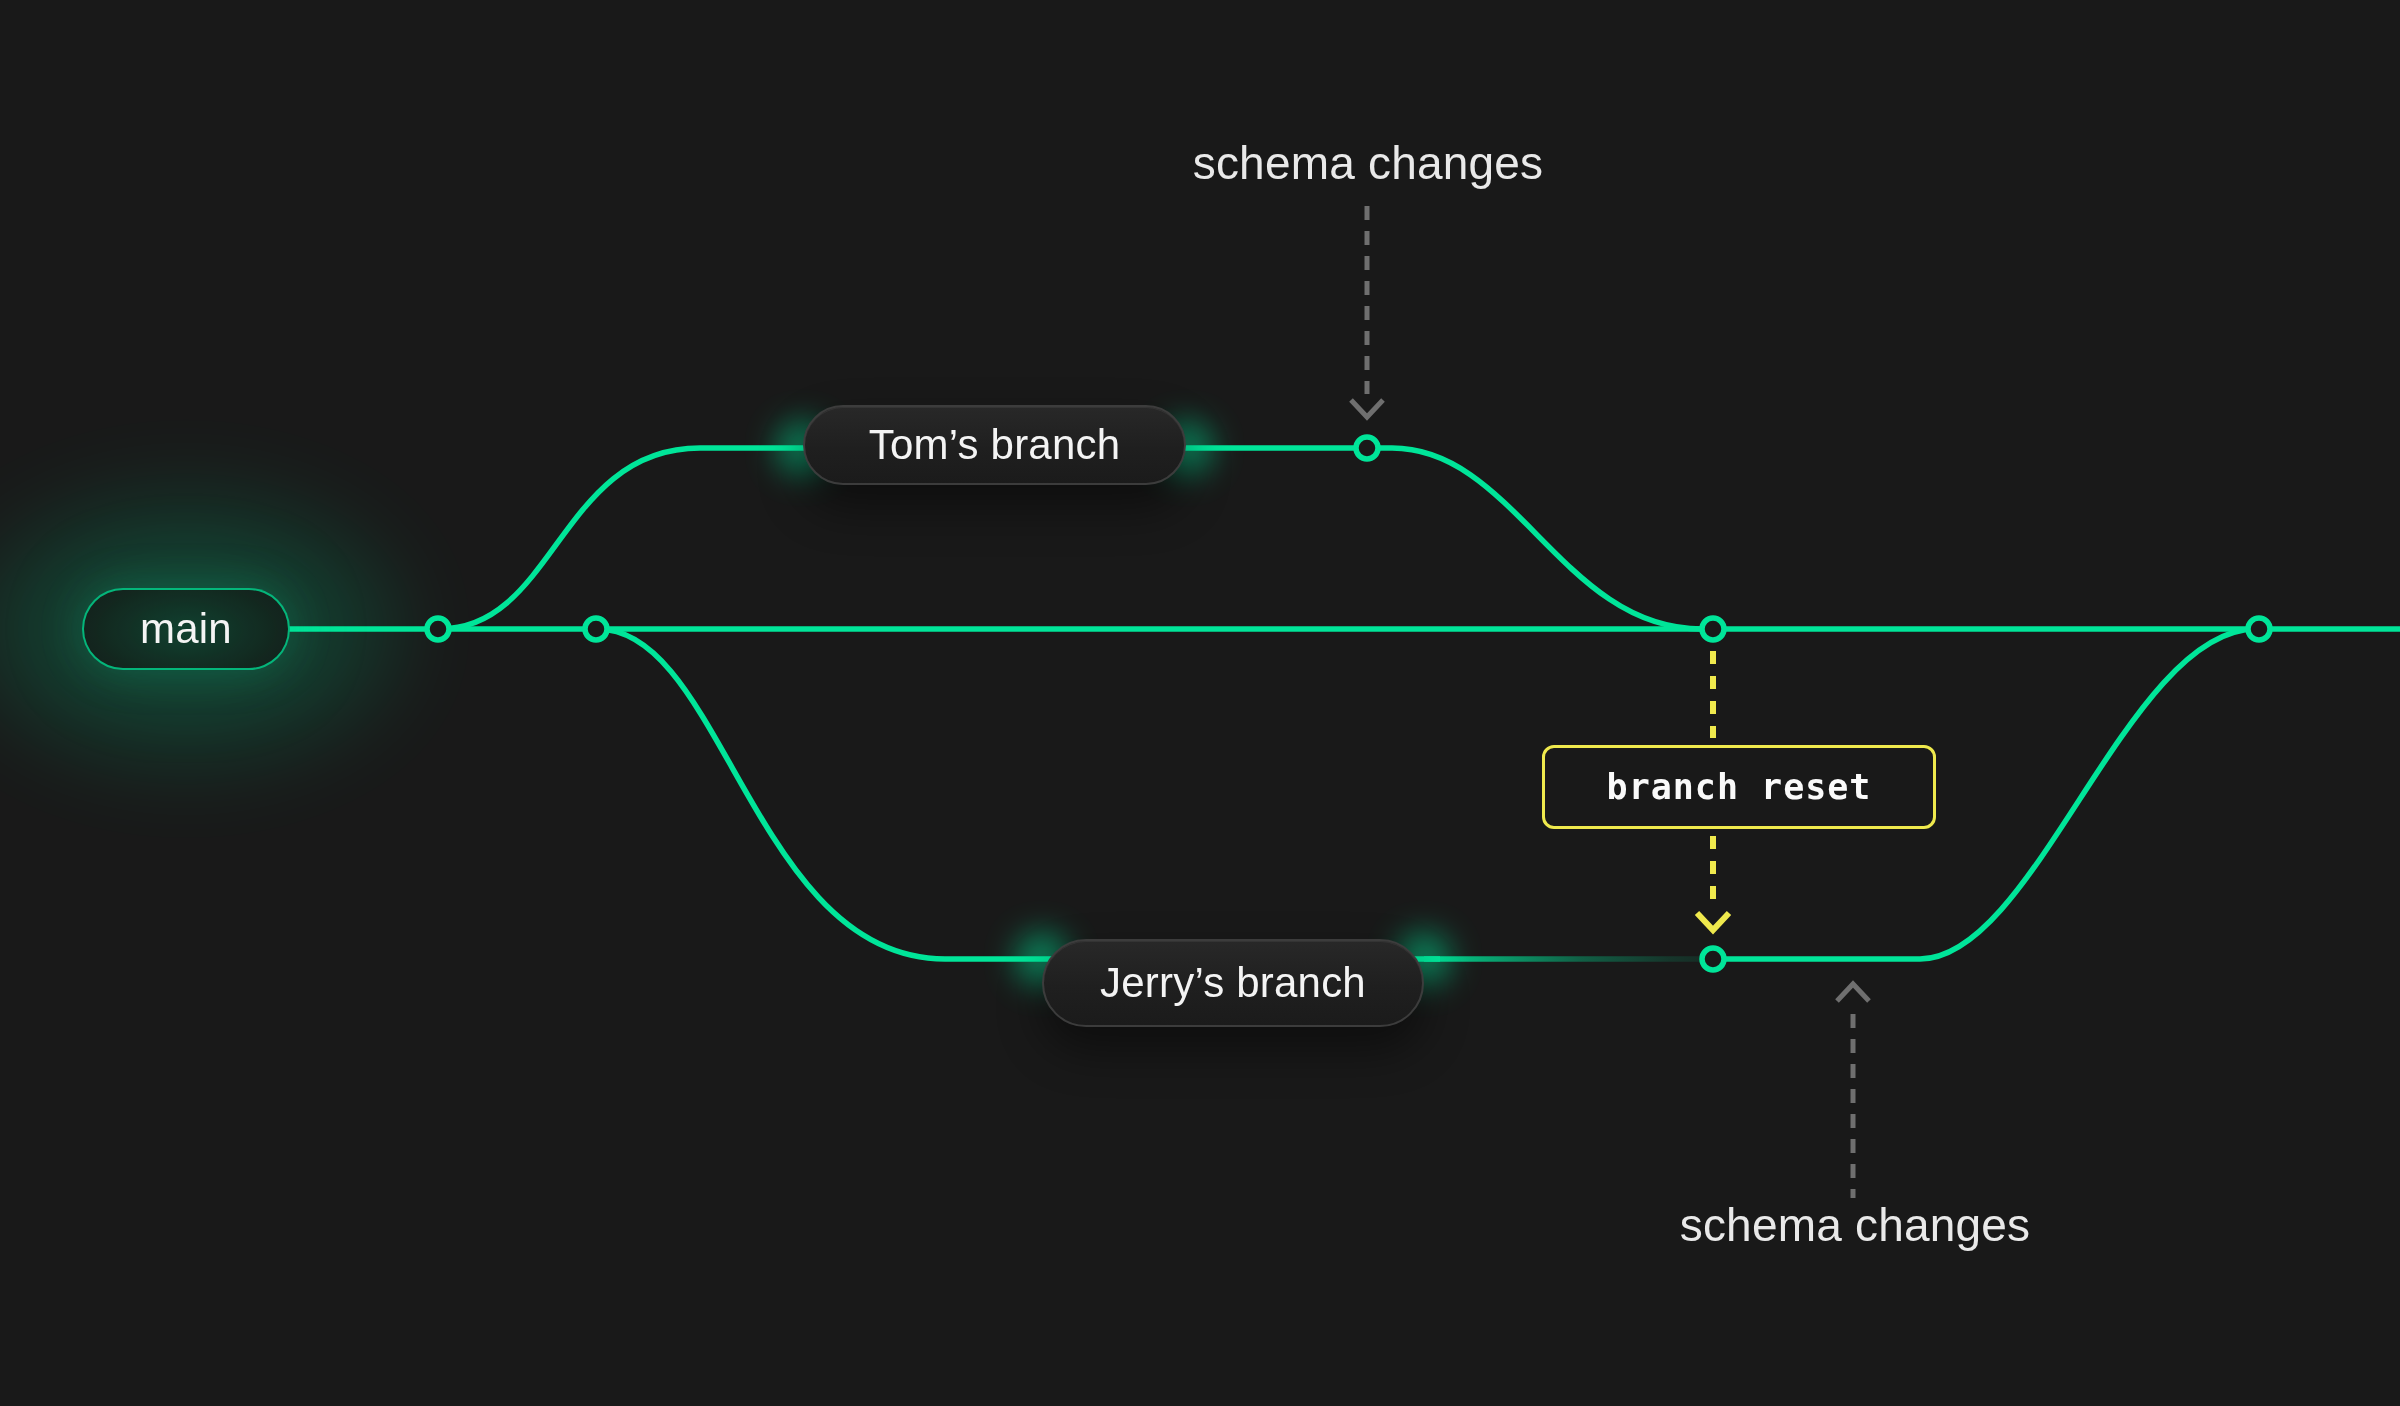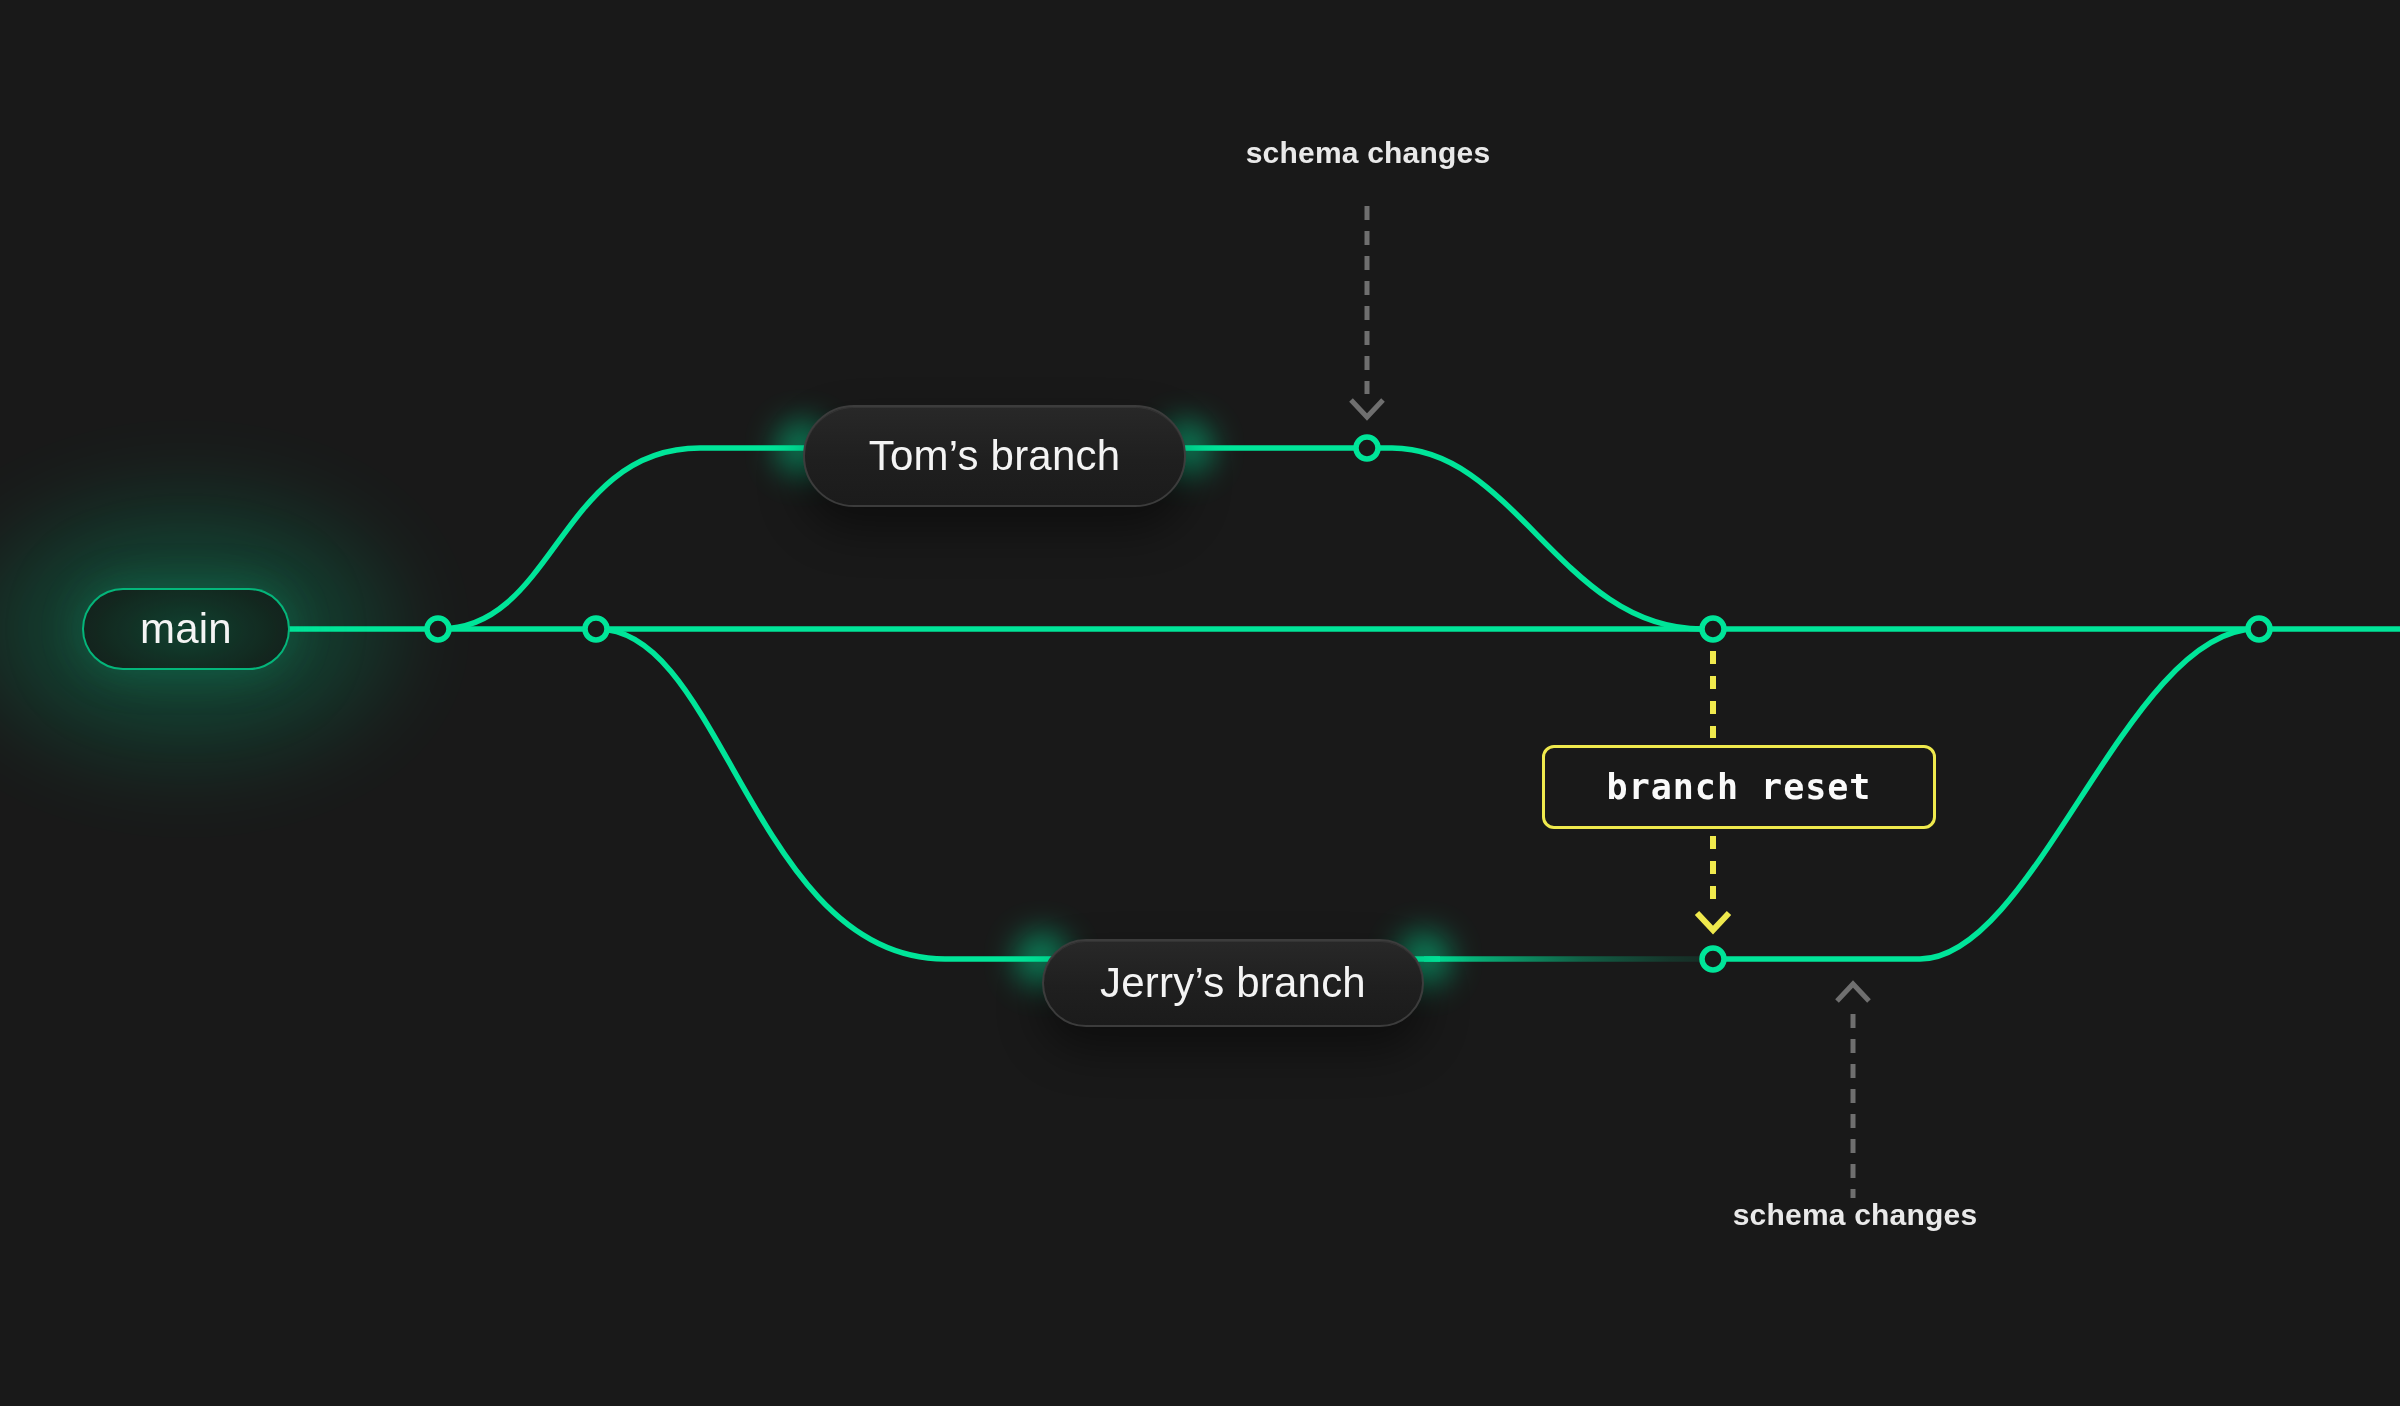--- a/index.html
+++ b/index.html
@@ -59,24 +59,23 @@
     background: radial-gradient(95% 130% at 50% 52%, rgba(0,229,153,0.20) 0%, rgba(0,229,153,0.07) 48%, rgba(0,229,153,0.015) 78%, rgba(0,0,0,0) 100%), #141815;
     border: 2px solid rgba(0,229,153,0.75);
     box-shadow: 0 0 45px rgba(0,229,153,0.22), 0 0 110px rgba(0,229,153,0.12);
     justify-content: center;
   }
   .annotation {
     position: absolute;
     z-index: 4;
     transform: translateX(-50%);
     color: var(--text-light);
-    font-size: 30px;
+    font-size: 46px;
     letter-spacing: 0.2px;
     white-space: nowrap;
-    font-weight: bold;
   }
   .reset-box {
     position: absolute;
     z-index: 4;
     left: 1542px;
     top: 745px;
     width: 394px;
     height: 84px;
     background: var(--background);
     border: 3px solid var(--yellow);
@@ -146,21 +145,21 @@
     <circle class="node" cx="1367" cy="448" r="11"></circle>
     <circle class="node" cx="1713" cy="629" r="11"></circle>
     <circle class="node" cx="1713" cy="959" r="11"></circle>
     <circle class="node" cx="2259" cy="629" r="11"></circle>
   </svg>
 
   <div class="pill pill-main" style="left:82px; top:588px; width:208px; height:82px;">
     <span>main</span>
   </div>
 
-  <div class="pill pill-branch" style="left:803px; top:405px; width:383px; height:102px;">
+  <div class="pill pill-branch" style="left:803px; top:405px; width:383px; height:80px;">
     <span>Tom’s branch</span>
   </div>
 
   <div class="pill pill-branch" style="left:1042px; top:915px; width:382px; height:88px;margin-top:24px;">
     <span>Jerry’s branch</span>
   </div>
 
   <div class="annotation" style="left:1368px; top:136px;">schema changes</div>
 
   <div class="annotation" style="left:1855px; top:1198px;">schema changes</div>

